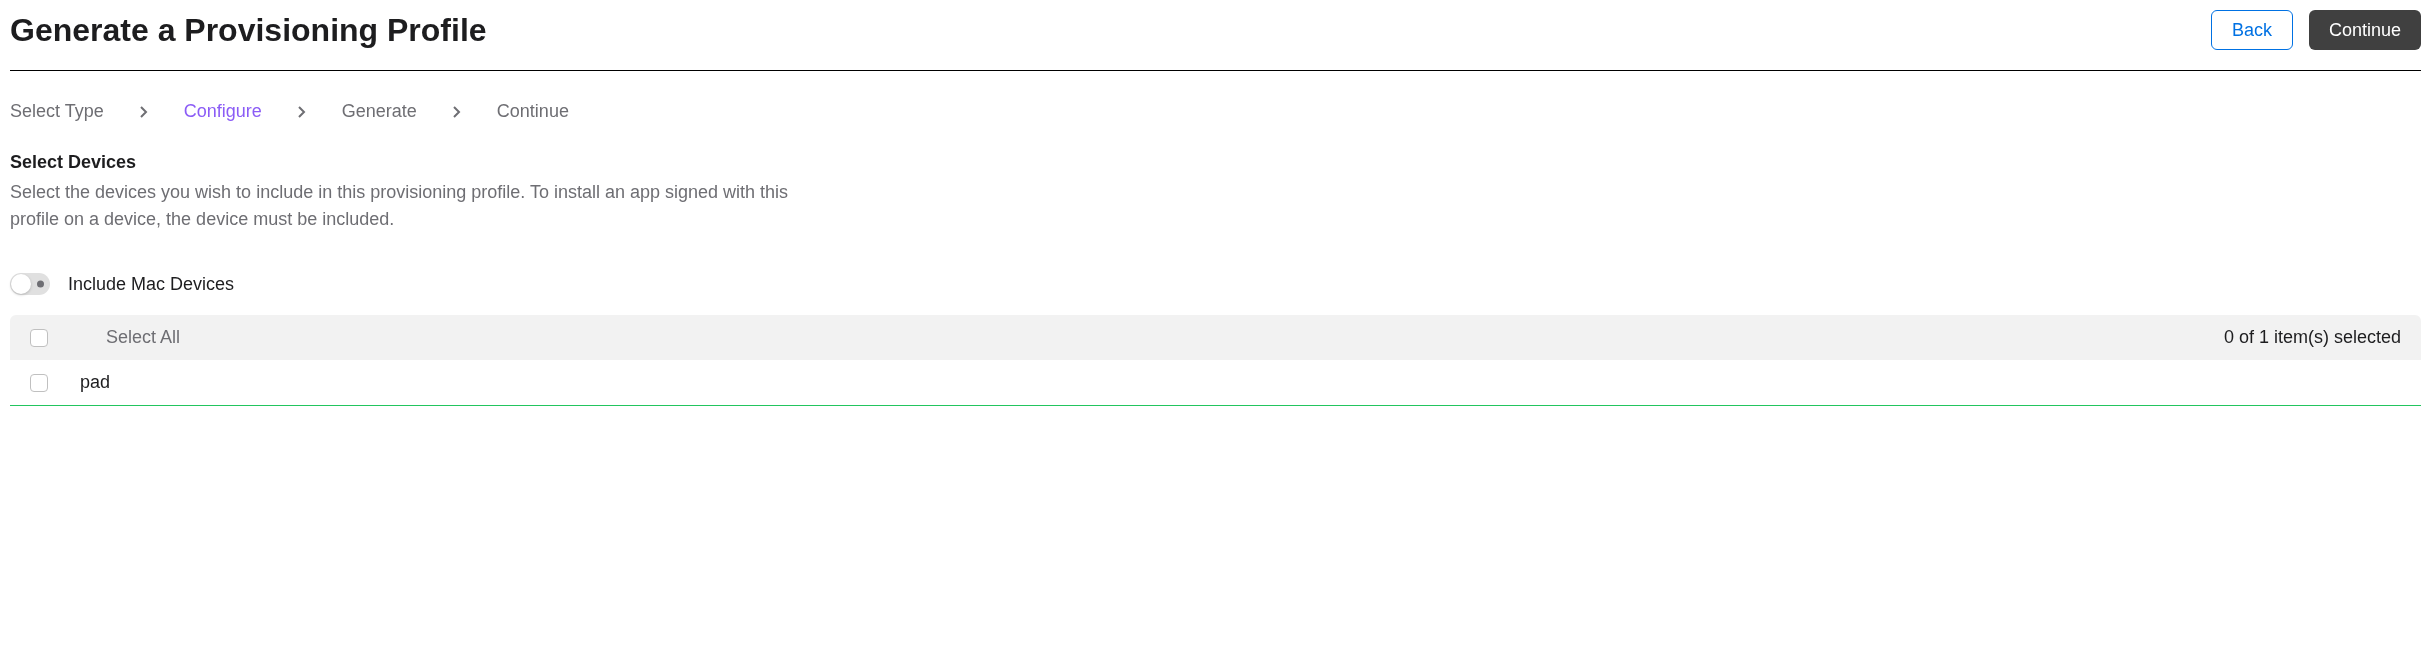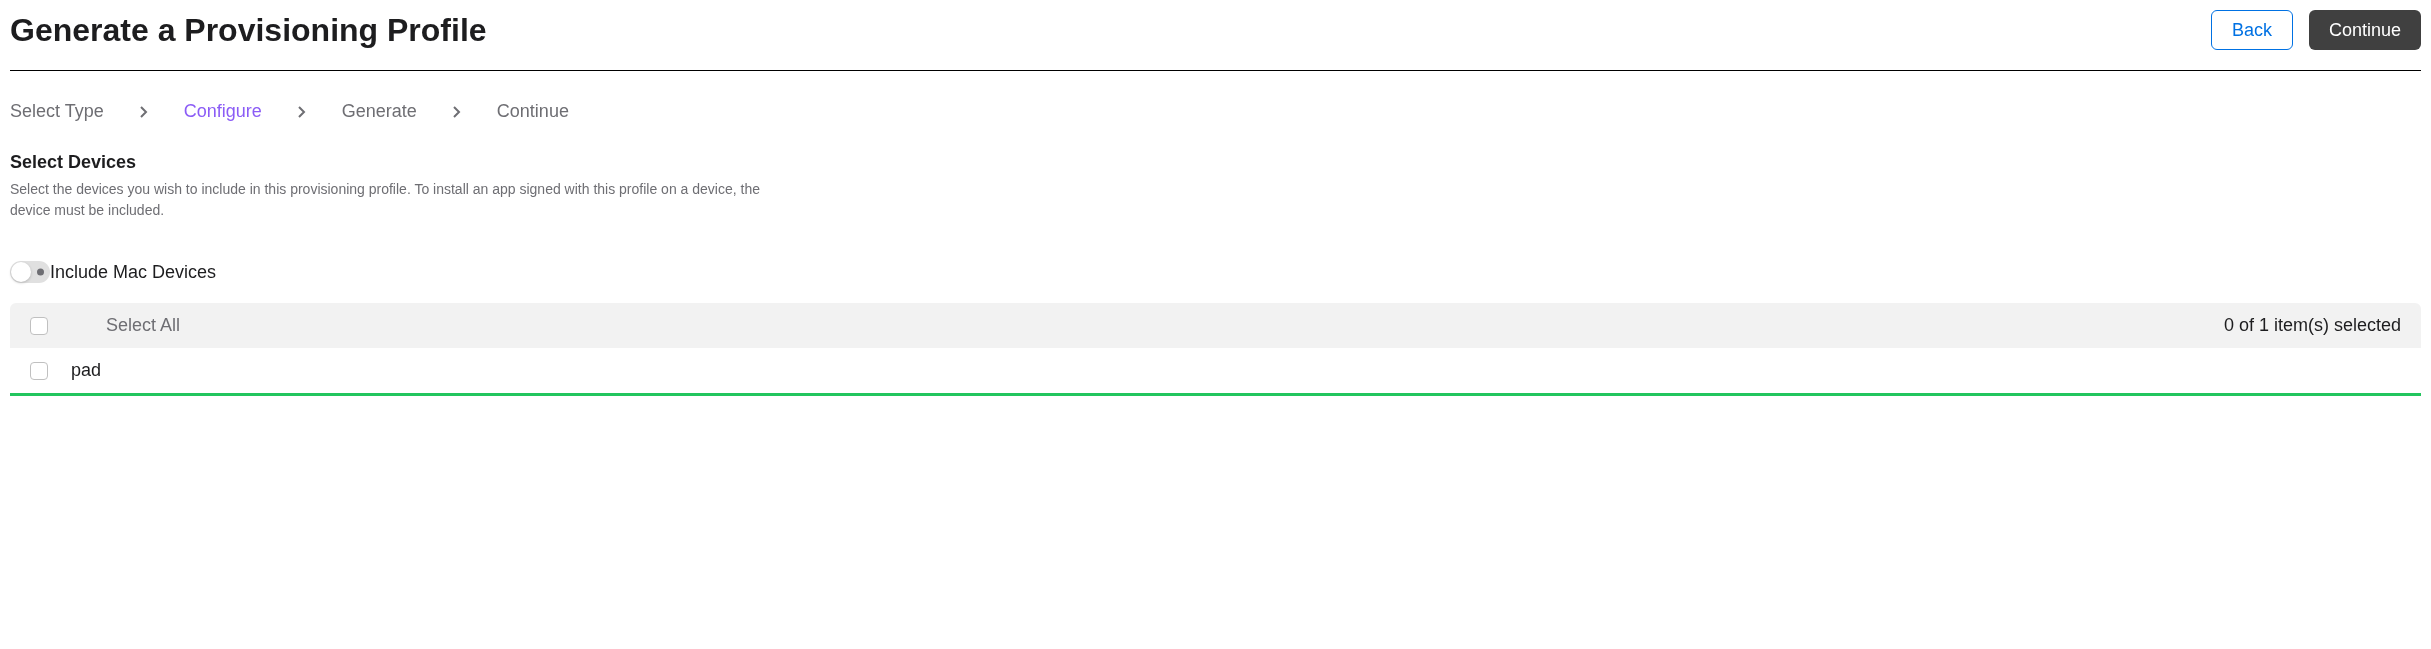--- a/index.html
+++ b/index.html
@@ -66,29 +66,30 @@
       font-size: 14px;
       stroke: #6e6e73;
     }
     .section-title {
       font-size: 18px;
       font-weight: 600;
       color: #1d1d1f;
       margin-bottom: 6px;
     }
     .section-desc {
-      font-size: 14px;
+      font-size: 18px;
       color: #6e6e73;
       line-height: 1.5;
       max-width: 780px;
       margin-bottom: 30px;
     }
     .toggle-row {
       display: flex;
       align-items: center;
+      gap: 18px;
       padding: 10px 0;
       margin-bottom: 10px;
     }
     .toggle {
       width: 40px;
       height: 22px;
       background: #e0e0e0;
       border-radius: 20px;
       position: relative;
       cursor: pointer;
@@ -143,23 +144,23 @@
       color: #6e6e73;
       margin-left: 43px;
     }
     .selection-count {
       font-size: 18px;
       color: #1d1d1f;
     }
     .list-item {
       display: flex;
       align-items: center;
-      gap: 23px;
+      gap: 32px;
       padding: 12px 20px;
-      border-bottom: 3px solid #22c55e;
+      border-bottom: 1px solid #22c55e;
     }
     .list-item-label {
       font-size: 18px;
       color: #1d1d1f;
     }
   </style>
 </head>
 <body>
 
 <div class="header">

